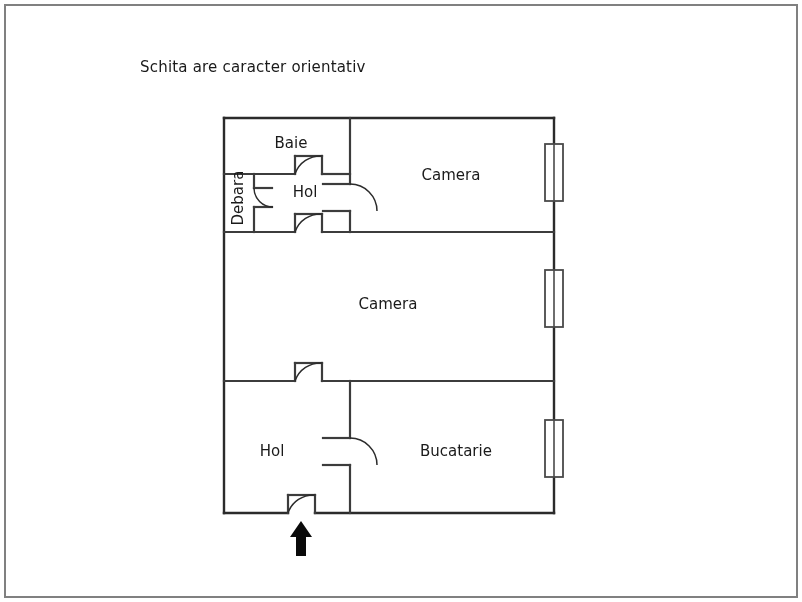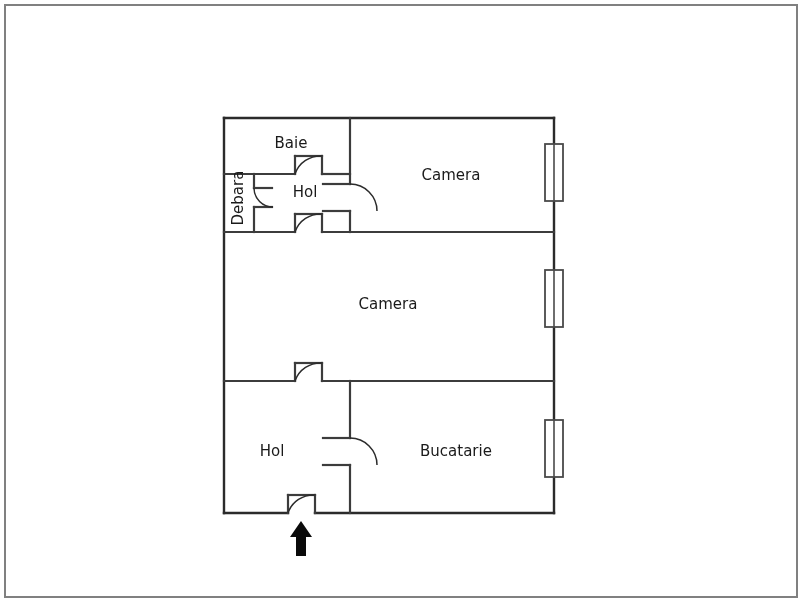--- a/index.html
+++ b/index.html
@@ -89,20 +89,21 @@
     stroke: none;
   }
 </style>
 </head>
 <body>
 
 <div id="page">
 
   <div id="page-border"></div>
 
+  <div id="plan-title">Schita are caracter orientativ</div>
 
   <svg id="floorplan-svg" width="802" height="602">
 
     <path class="wall-outer" d="M 224 118 L 554 118"></path>
 
     <path class="wall-outer" d="M 554 118 L 554 513"></path>
 
     <path class="wall-outer" d="M 224 513 L 288 513"></path>
 
     <path class="wall-outer" d="M 315 513 L 554 513"></path>

